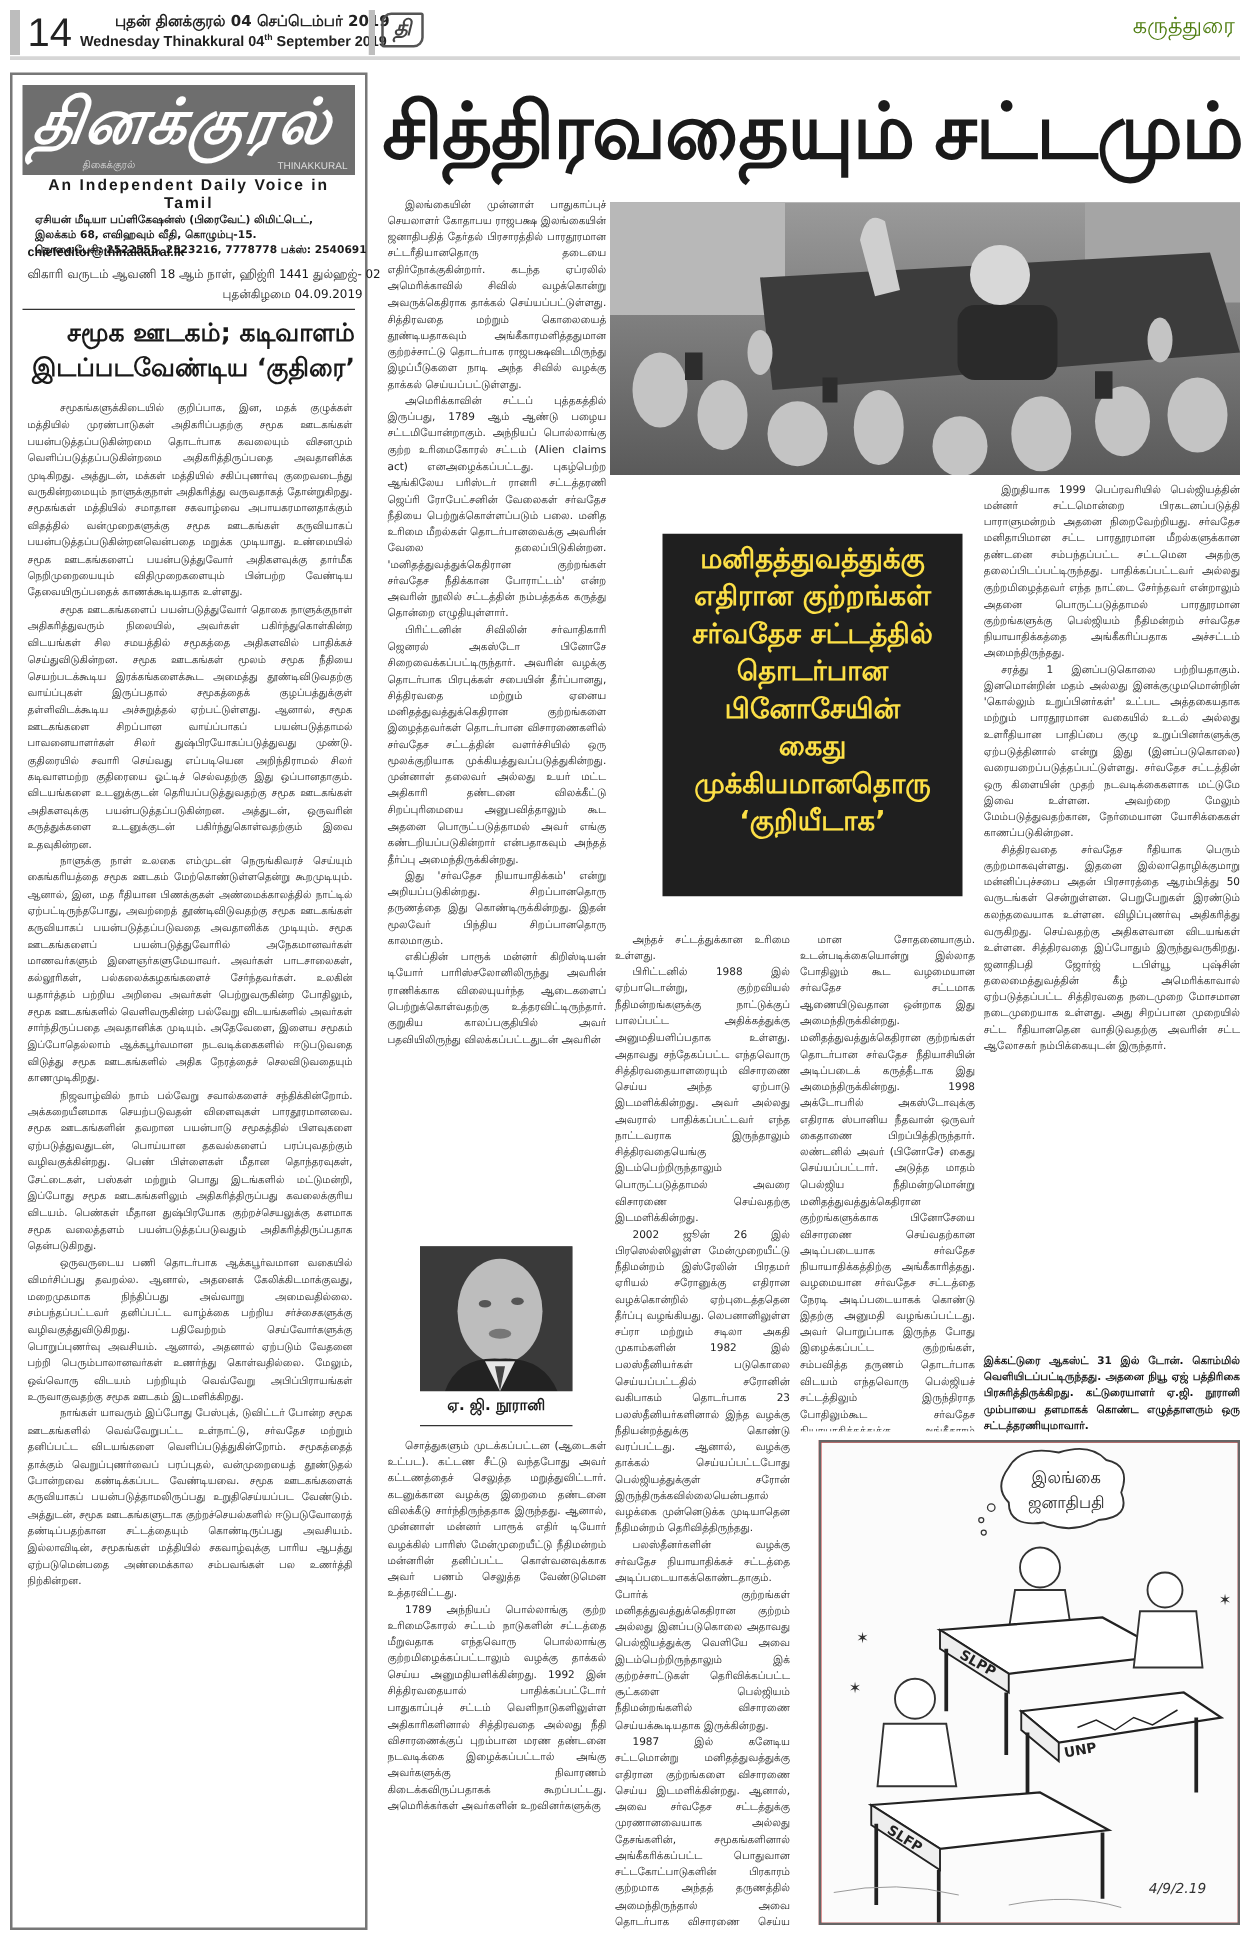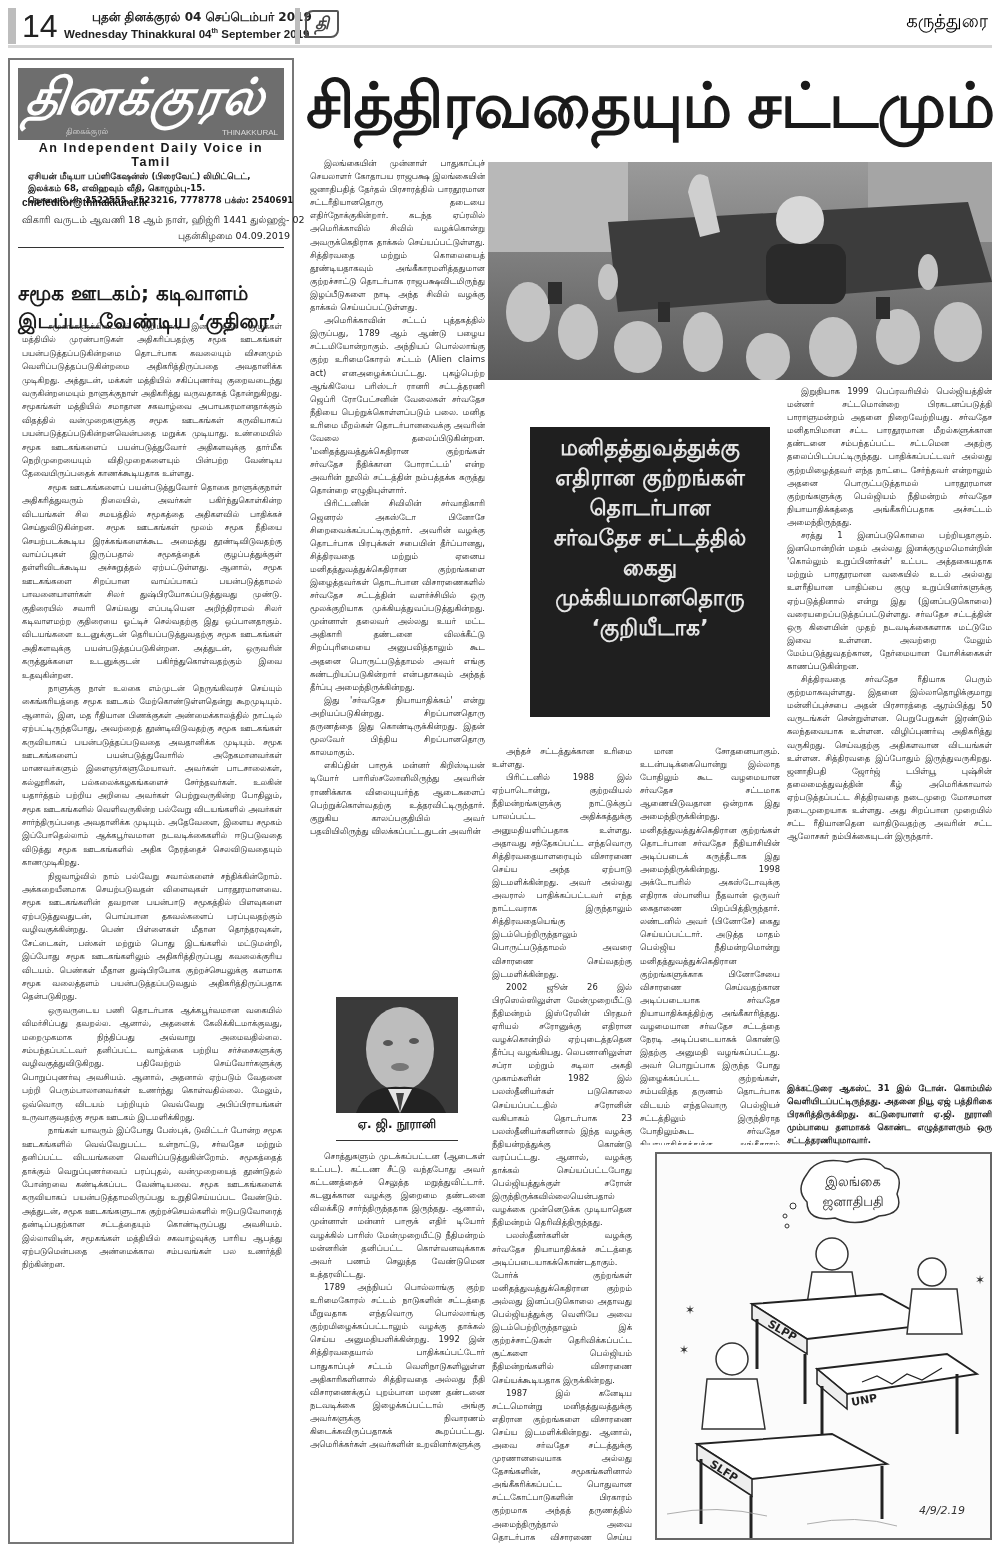--- a/index.html
+++ b/index.html
@@ -7,54 +7,54 @@
   .abs { position: absolute; }
 
   
   .hdr-bar { left: 8px; top: 8px; width: 8px; height: 36px; background: #bdbdbd; }
   .page-num { left: 22px; top: 6px; font-size: 32px; line-height: 40px; font-family: "Liberation Sans", sans-serif; color: #222; }
   .hdr-ta { left: 64px; top: 10px; font-size: 12px; font-weight: bold; color: #222; margin-left: 28px; }
   .hdr-en { left: 64px; top: 27px; font-size: 11.5px; font-weight: bold; color: #222; font-family: "Liberation Sans", sans-serif; }
   .hdr-en sup { font-size: 7px; }
   .hdr-bar2 { left: 295px; top: 8px; width: 5px; height: 36px; background: #bdbdbd; }
   .hdr-logo { left: 305px; top: 10px; width: 34px; height: 28px; border: 2px solid #555; border-radius: 8px 2px 8px 2px; font-size: 17px; font-weight: bold; font-style: italic; color: #444; text-align: center; line-height: 22px; }
-  .hdr-section { right: 12px; top: 10px; font-size: 18px; color: #000000; }
+  .hdr-section { right: 12px; top: 10px; font-size: 18px; color: #4d7c0f; }
   .hdr-rule { left: 8px; top: 45px; width: 984px; height: 3px; background: #d6d6d6; }
 
   
   .mast { left: 8px; top: 58px; width: 286px; height: 1486px; border: 2px solid #777; }
   .mast-logo { left: 18px; top: 68px; width: 266px; height: 72px; background: #6e6e6e; }
   .mast-logo-ta { position: absolute; left: 8px; top: 0px; font-size: 50px; font-weight: bold; font-style: italic; color: #fff; letter-spacing: 1px; transform: skewX(-8deg); }
   .mast-logo-small { position: absolute; left: 48px; bottom: 3px; font-size: 8px; color: #ddd; }
   .mast-logo-en { position: absolute; right: 6px; bottom: 3px; font-size: 8px; color: #ddd; font-family: "Liberation Sans", sans-serif; margin-top: 38px; }
   .tagline { left: 18px; top: 141px; width: 266px; font-size: 12.5px; font-weight: bold; letter-spacing: 1.6px; text-align: center; font-family: "Liberation Sans", sans-serif; }
   .addr { left: 28px; top: 158px; font-size: 8.5px; font-weight: bold; line-height: 12px; margin-top: 12px; }
   .email { left: 22px; top: 197px; font-size: 10px; font-weight: bold; font-family: "Liberation Sans", sans-serif; }
   .dateline1 { left: 22px; top: 214px; font-size: 9.5px; }
   .dateline2 { right: 710px; top: 230px; font-size: 9.5px; }
   .mast-rule { left: 18px; top: 247px; width: 266px; height: 1px; background: #333; }
 
-  .ed-title { left: 18px; top: 252px; width: 266px; text-align: left; font-size: 20px; font-weight: bold; line-height: 28px; margin-top: 27px; }
+  .ed-title { left: 18px; top: 252px; width: 266px; text-align: right; font-size: 20px; font-weight: bold; line-height: 28px; }
   .ed-body { left: 22px; top: 320px; width: 260px; height: 1215px; font-size: 8.2px; line-height: 13.4px; text-align: justify; text-indent: 26px; overflow: hidden; color: #222; }
   .ed-body p { margin-bottom: 0; }
 
   
   .main-title { left: 300px; top: 58px; width: 700px; text-align: center; font-size: 62px; font-weight: bold; line-height: 96px; letter-spacing: -1px; font-family: "Liberation Sans", sans-serif; }
 
   
   .photo { left: 488px; top: 162px; width: 504px; height: 218px; overflow: hidden; background: #777; }
 
   
   .col { font-size: 8.4px; line-height: 13.1px; text-align: justify; color: #222; overflow: hidden; }
   .col p { text-indent: 14px; }
   .col1 { left: 310px; top: 157px; width: 175px; height: 730px; }
   .col1b { left: 310px; top: 1150px; width: 175px; height: 390px; }
 
   
-  .pull { left: 530px; top: 427px; width: 240px; height: 290px; background: #1f1f1f; color: #e5e5e5; text-align: center; font-size: 22px; font-weight: bold; line-height: 30px; padding-top: 6px; }
+  .pull { left: 530px; top: 427px; width: 240px; height: 290px; background: #1f1f1f; color: #fde047; text-align: center; font-size: 22px; font-weight: bold; line-height: 30px; padding-top: 6px; }
   .pull div { white-space: nowrap; }
 
   .col2 { left: 492px; top: 745px; width: 140px; height: 800px; }
   .col3 { left: 640px; top: 745px; width: 140px; height: 350px; }
   .col4 { left: 787px; top: 385px; width: 205px; height: 700px; }
   .col4-note { left: 787px; top: 1082px; width: 205px; font-size: 8.4px; line-height: 13.1px; font-weight: bold; text-align: justify; }
 
   
   .portrait { left: 336px; top: 997px; width: 122px; height: 116px; background: #3a3a3a; overflow: hidden; }
   .portrait-cap { left: 336px; top: 1117px; width: 122px; text-align: center; font-size: 12px; font-weight: bold; }
@@ -166,22 +166,23 @@
 <div class="abs portrait-rule"></div>
 
 <div class="abs col col1b">
   <p>சொத்துகளும் முடக்கப்பட்டன (ஆடைகள் உட்பட). கட்டண சீட்டு வந்தபோது அவர் கட்டணத்தைச் செலுத்த மறுத்துவிட்டார். கடனுக்கான வழக்கு இறைமை தண்டனை விலக்கீடு சார்ந்திருந்ததாக இருந்தது. ஆனால், முன்னாள் மன்னர் பாரூக் எதிர் டியோர் வழக்கில் பாரிஸ் மேன்முறையீட்டு நீதிமன்றம் மன்னரின் தனிப்பட்ட கொள்வனவுக்காக அவர் பணம் செலுத்த வேண்டுமென உத்தரவிட்டது.</p>
   <p>1789 அந்நியப் பொல்லாங்கு குற்ற உரிமைகோரல் சட்டம் நாடுகளின் சட்டத்தை மீறுவதாக எந்தவொரு பொல்லாங்கு குற்றமிழைக்கப்பட்டாலும் வழக்கு தாக்கல் செய்ய அனுமதியளிக்கின்றது. 1992 இன் சித்திரவதையால் பாதிக்கப்பட்டோர் பாதுகாப்புச் சட்டம் வெளிநாடுகளிலுள்ள அதிகாரிகளினால் சித்திரவதை அல்லது நீதி விசாரணைக்குப் புறம்பான மரண தண்டனை நடவடிக்கை இழைக்கப்பட்டால் அங்கு அவர்களுக்கு நிவாரணம் கிடைக்கவிருப்பதாகக் கூறப்பட்டது. அமெரிக்கர்கள் அவர்களின் உறவினர்களுக்கு</p>
 </div>
 
 <div class="abs pull">
   <div>மனிதத்துவத்துக்கு</div>
   <div>எதிரான குற்றங்கள்</div>
+  <div>சர்வதேச சட்டத்தில்</div>
   <div>தொடர்பான</div>
-  <div>சர்வதேச சட்டத்தில்</div>
+  <div>பினோசேயின்</div>
   <div>கைது</div>
   <div>முக்கியமானதொரு</div>
   <div>‘குறியீடாக’</div>
 </div>
 
 <div class="abs col col2">
   <p>அந்தச் சட்டத்துக்கான உரிமை உள்ளது.</p>
   <p>பிரிட்டனில் 1988 இல் ஏற்பாடொன்று, குற்றவியல் நீதிமன்றங்களுக்கு நாட்டுக்குப் பாலப்பட்ட அதிக்கத்துக்கு அனுமதியளிப்பதாக உள்ளது. அதாவது சந்தேகப்பட்ட எந்தவொரு சித்திரவதையாளரையும் விசாரணை செய்ய அந்த ஏற்பாடு இடமளிக்கின்றது. அவர் அல்லது அவரால் பாதிக்கப்பட்டவர் எந்த நாட்டவராக இருந்தாலும் சித்திரவதையெங்கு இடம்பெற்றிருந்தாலும் பொருட்படுத்தாமல் அவரை விசாரணை செய்வதற்கு இடமளிக்கின்றது.</p>
   <p>2002 ஜூன் 26 இல் பிரஸெல்ஸிலுள்ள மேன்முறையீட்டு நீதிமன்றம் இஸ்ரேலின் பிரதமர் ஏரியல் சரோனுக்கு எதிரான வழக்கொன்றில் ஏற்புடைத்ததென தீர்ப்பு வழங்கியது. லெபனானிலுள்ள சப்ரா மற்றும் சடிலா அகதி முகாம்களின் 1982 இல் பலஸ்தீனியர்கள் படுகொலை செய்யப்பட்டதில் சரோனின் வகிபாகம் தொடர்பாக 23 பலஸ்தீனியர்களினால் இந்த வழக்கு நீதியன்றத்துக்கு கொண்டு வரப்பட்டது. ஆனால், வழக்கு தாக்கல் செய்யப்பட்டபோது பெல்ஜியத்துக்குள் சரோன் இருந்திருக்கவில்லையென்பதால் வழக்கை முன்னெடுக்க முடியாதென நீதிமன்றம் தெரிவித்திருந்தது.</p>
   <p>பலஸ்தீனர்களின் வழக்கு சர்வதேச நியாயாதிக்கச் சட்டத்தை அடிப்படையாகக்கொண்டதாகும். போர்க் குற்றங்கள் மனிதத்துவத்துக்கெதிரான குற்றம் அல்லது இனப்படுகொலை அதாவது பெல்ஜியத்துக்கு வெளியே அவை இடம்பெற்றிருந்தாலும் இக் குற்றச்சாட்டுகள் தெரிவிக்கப்பட்ட சூட்களை பெல்ஜியம் நீதிமன்றங்களில் விசாரணை செய்யக்கூடியதாக இருக்கின்றது.</p>

